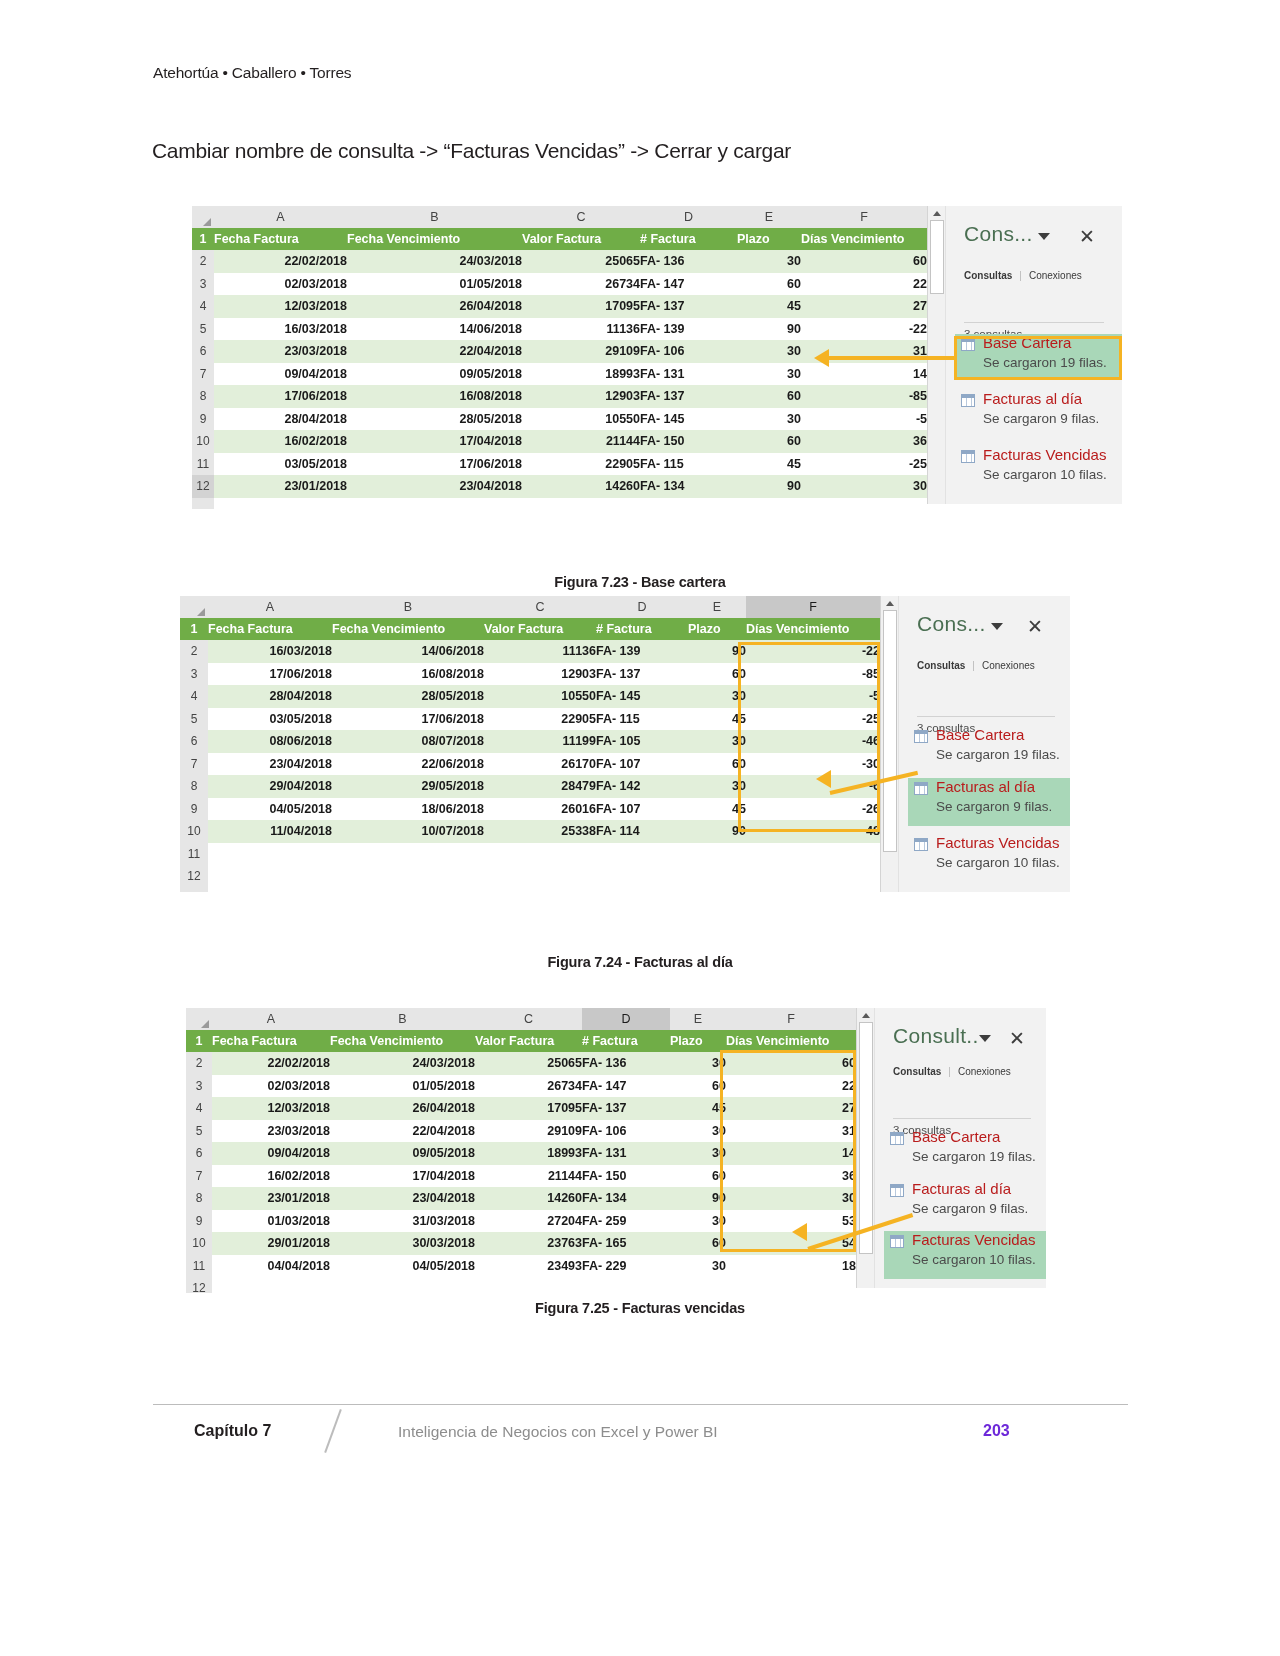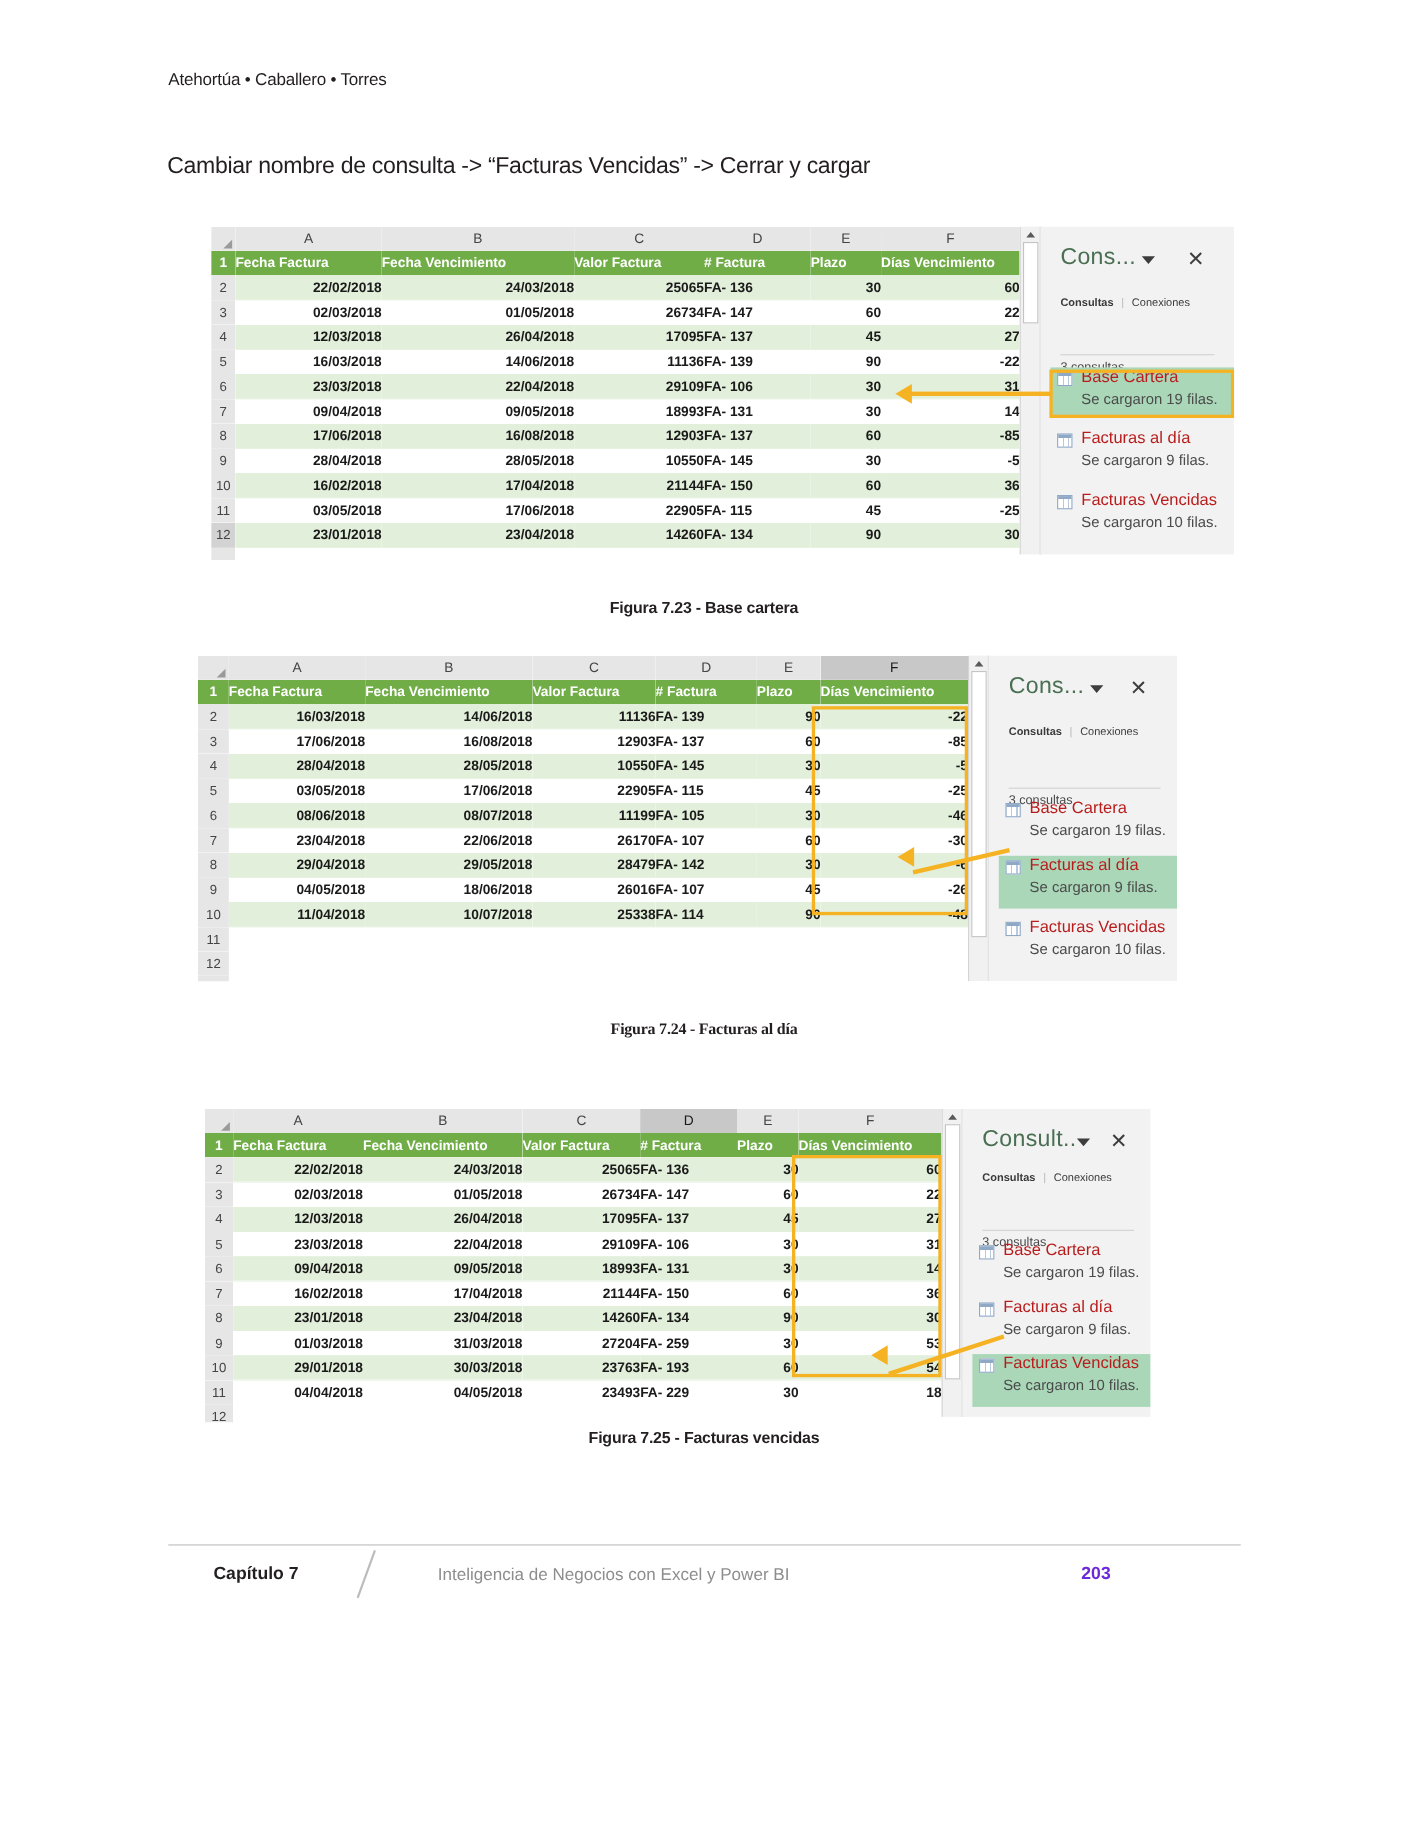--- a/index.html
+++ b/index.html
@@ -515,21 +515,21 @@
         <span class="qname">Facturas Vencidas</span>
         <span class="qsub">Se cargaron 10 filas.</span>
       </div>
     </div>
 
     <div class="hl-box" style="left:762px; top:130px; width:168px; height:44px;"></div>
     <div class="arrow-line" style="left:636px; top:150px; width:128px; height:4px;"></div>
     <div class="arrow-head" style="left:622px; top:143px;"></div>
   </div>
 </div>
-<div class="caption" style="top:545px;">Figura 7.23 - Base cartera</div>
+<div class="caption" style="top:574px;">Figura 7.23 - Base cartera</div>
 
 <div class="figure" style="left:180px; top:596px; width:890px; height:296px;">
   <div class="xl-shot" style="width:890px;height:296px;">
 
     <div class="grid-wrap" style="width:700px;height:296px;">
       <table class="xl" style="width:700px;">
         <colgroup>
           <col style="width:28px">
             <col style="width:124px">
             <col style="width:152px">
@@ -701,21 +701,21 @@
         <span class="qname">Facturas Vencidas</span>
         <span class="qsub">Se cargaron 10 filas.</span>
       </div>
     </div>
 
     <div class="hl-box" style="left:558px; top:46px; width:142px; height:190px;"></div>
     <div class="arrow-line" style="left:650px; top:195px; width:90px; height:4px; transform: rotate(-13deg);"></div>
     <div class="arrow-head" style="left:636px; top:174px;"></div>
   </div>
 </div>
-<div class="caption" style="top:928px;font-family:Liberation Serif, serif;">Figura 7.24 - Facturas al día</div>
+<div class="caption" style="top:954px;">Figura 7.24 - Facturas al día</div>
 
 <div class="figure" style="left:186px; top:1008px; width:860px; height:285px;">
   <div class="xl-shot" style="width:860px;height:285px;">
 
     <div class="grid-wrap" style="width:670px;height:285px;">
       <table class="xl" style="width:670px;">
         <colgroup>
           <col style="width:26px">
             <col style="width:118px">
             <col style="width:145px">
@@ -815,21 +815,21 @@
               <td class="cell num">27204</td>
               <td class="cell txt">FA- 259</td>
               <td class="cell num">30</td>
               <td class="cell num">53</td>
             </tr>
           <tr class="band">
               <td class="rownum">10</td>
               <td class="cell num">29/01/2018</td>
               <td class="cell num">30/03/2018</td>
               <td class="cell num">23763</td>
-              <td class="cell txt">FA- 193</td>
+              <td class="cell txt">FA- 165</td>
               <td class="cell num">60</td>
               <td class="cell num">54</td>
             </tr>
           <tr class="plain">
               <td class="rownum">11</td>
               <td class="cell num">04/04/2018</td>
               <td class="cell num">04/05/2018</td>
               <td class="cell num">23493</td>
               <td class="cell txt">FA- 229</td>
               <td class="cell num">30</td>

